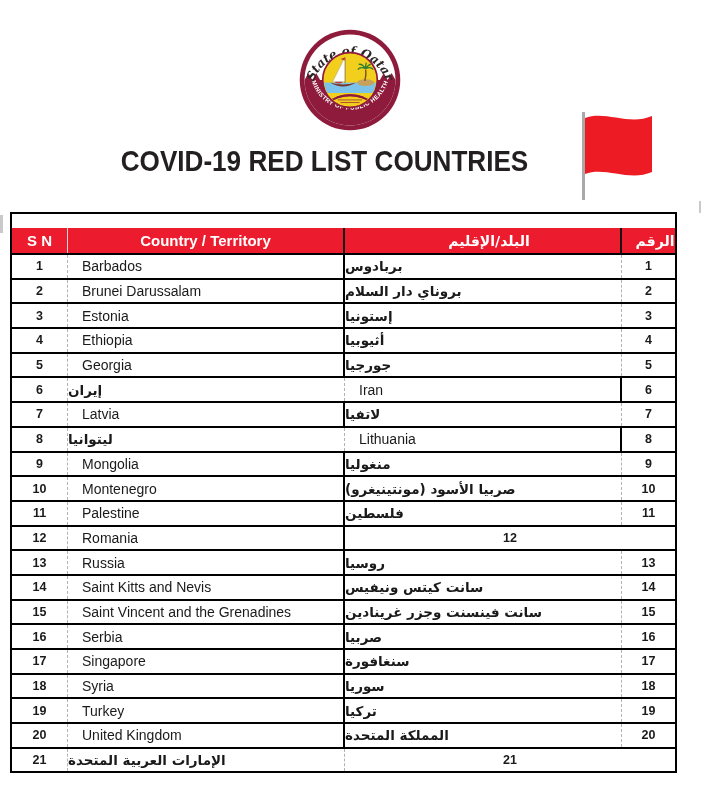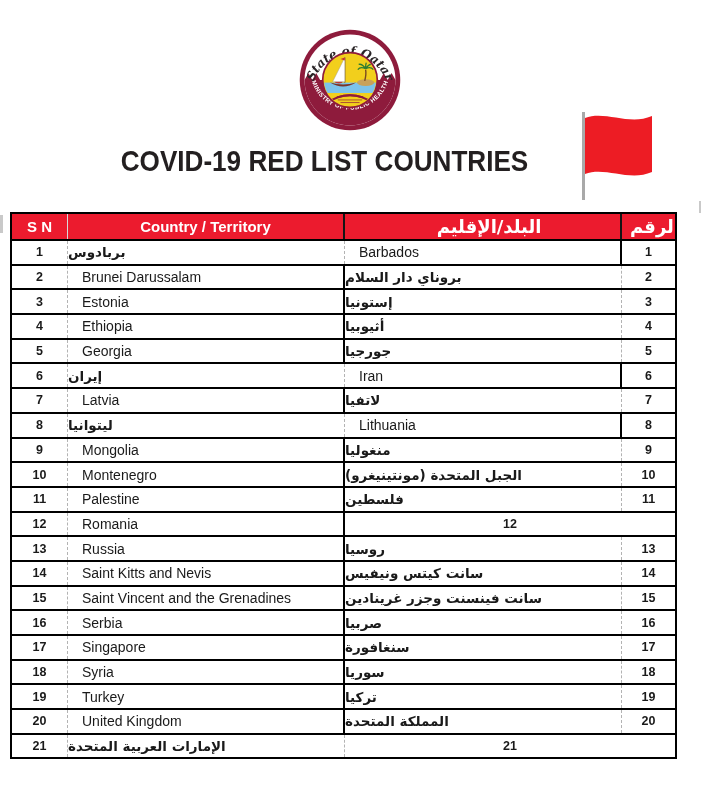--- a/index.html
+++ b/index.html
@@ -17,40 +17,40 @@
   
   .flag { position:absolute; left:579px; top:112px; width:80px; height:92px; }
 
   
   .artifact { position:absolute; background:#c9c9c9; }
   .artifact.a1 { left:0; top:215px; width:3px; height:18px; }
   .artifact.a2 { left:699px; top:201px; width:2px; height:12px; }
 
   
   .rtable { position:absolute; left:10px; top:212px; width:667px; border:2px solid #000; background:#fff; }
-  .thead { display:flex; height:25px; background:#EC1B2E; }
+  .thead { display:flex; height:25px; background:#EC1B2E;margin-top:14px; }
   .trow  { display:flex; height:24.7px; border-top:2px solid #000; background:#fff; }
   .cell  { display:flex; align-items:center; overflow:hidden; }
 
   .c-sn      { width:56px;  justify-content:center; }
   .c-country { width:277px; padding-left:14px; }
   .c-ar      { width:277px; padding-right:8px; justify-content:flex-end; }
   .c-num     { flex:1; justify-content:center; }
 
   
   .trow .c-sn      { border-right:1px dashed #b3b3b3; }
   .trow .c-country { border-right:2px solid #000; }
   .trow .c-ar      { border-right:1px dashed #b3b3b3; }
   .thead .c-sn      { border-right:1px solid #d8d8d8; }
   .thead .c-country { border-right:2px solid #141414; }
   .thead .c-ar      { border-right:2px solid #141414; }
 
   
   .th { color:#fff; font-weight:bold; font-size:15px; }
-  .th.ar-text { font-size:18px;padding-left:13px; }
+  .th.ar-text { font-size:14px;padding-left:13px; }
   .td-num-style { font-size:12.5px; font-weight:600; color:#1a1a1a; }
   .td-country   { font-size:14px; color:#1a1a1a; }
   .td-ar        { font-size:13.5px; color:#1a1a1a; font-family:"DejaVu Sans", sans-serif; font-weight:600; }
   .ar-text      { font-family:"DejaVu Sans", sans-serif; }
 </style>
 </head>
 <body>
 
 <div class="page">
 
@@ -111,22 +111,22 @@
   <div class="rtable">
     <div class="thead">
       <div class="cell c-sn th">S N</div>
       <div class="cell c-country th" style="justify-content:center; padding-left:0;">Country / Territory</div>
       <div class="cell c-ar th ar-text" dir="rtl" style="justify-content:center; padding-right:0;">البلد/الإقليم</div>
       <div class="cell c-num th ar-text" dir="rtl">الرقم</div>
     </div>
     <div id="tbody">
         <div class="trow">
           <div class="cell c-sn td-num-style">1</div>
+          <div class="cell c-country td-country">Barbados</div>
           <div class="cell c-ar td-ar" dir="rtl">بربادوس</div>
-          <div class="cell c-country td-country">Barbados</div>
           <div class="cell c-num td-num-style">1</div>
         </div>
         <div class="trow">
           <div class="cell c-sn td-num-style">2</div>
           <div class="cell c-country td-country">Brunei Darussalam</div>
           <div class="cell c-ar td-ar" dir="rtl">بروناي دار السلام</div>
           <div class="cell c-num td-num-style">2</div>
         </div>
         <div class="trow">
           <div class="cell c-sn td-num-style">3</div>
@@ -166,21 +166,21 @@
         </div>
         <div class="trow">
           <div class="cell c-sn td-num-style">9</div>
           <div class="cell c-country td-country">Mongolia</div>
           <div class="cell c-ar td-ar" dir="rtl">منغوليا</div>
           <div class="cell c-num td-num-style">9</div>
         </div>
         <div class="trow">
           <div class="cell c-sn td-num-style">10</div>
           <div class="cell c-country td-country">Montenegro</div>
-          <div class="cell c-ar td-ar" dir="rtl">الجبل المتحدة (مونتينيغرو)</div>
+          <div class="cell c-ar td-ar" dir="rtl">صربيا الأسود (مونتينيغرو)</div>
           <div class="cell c-num td-num-style">10</div>
         </div>
         <div class="trow">
           <div class="cell c-sn td-num-style">11</div>
           <div class="cell c-country td-country">Palestine</div>
           <div class="cell c-ar td-ar" dir="rtl">فلسطين</div>
           <div class="cell c-num td-num-style">11</div>
         </div>
         <div class="trow">
           <div class="cell c-sn td-num-style">12</div>

